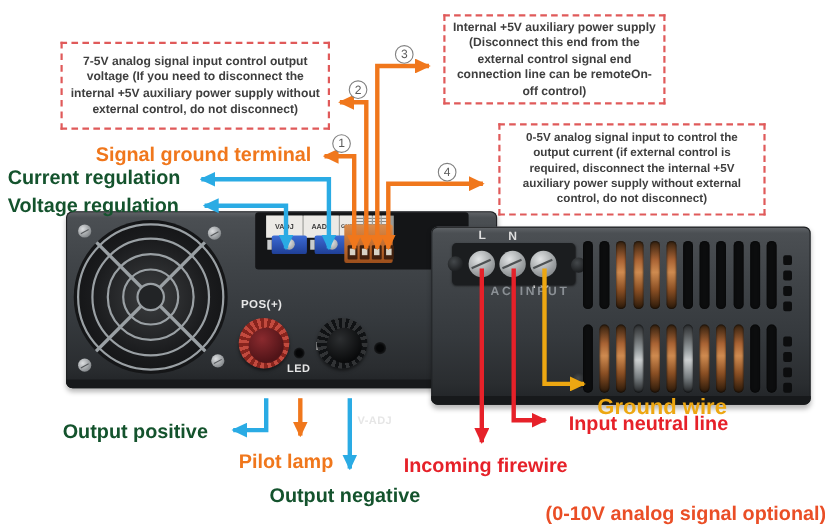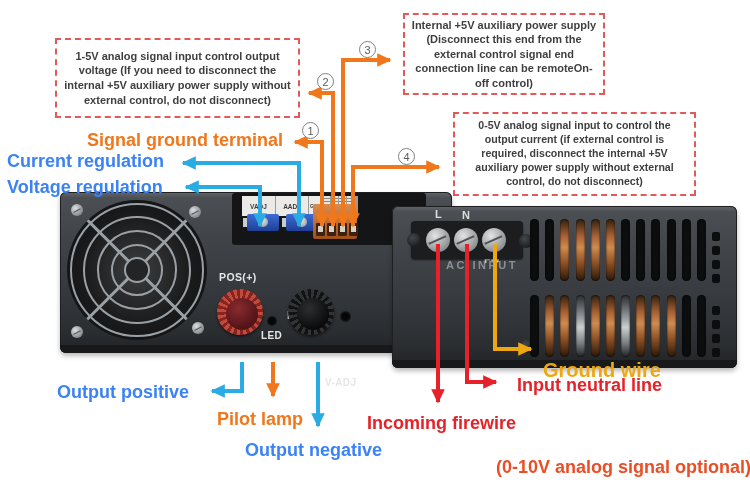--- a/index.html
+++ b/index.html
@@ -9,21 +9,21 @@
   
   .cbox{position:absolute;border:2px dashed #e05a5a;color:#3f3f3f;font-size:11px;
         font-weight:bold;text-align:center;display:flex;align-items:center;justify-content:center;
         line-height:1.32;padding:4px 6px;box-sizing:border-box;background:#fff;}
   #box1{left:55px;top:38px;width:245px;height:80px;}
   #box2{left:403px;top:13px;width:202px;height:82px;}
   #box3{left:453px;top:112px;width:243px;height:84px;font-size:10.6px;}
 
   
   .lbl{position:absolute;font-weight:bold;white-space:nowrap;font-size:18px;}
-  .blue{color:#3b82f6;} .orange{color:#f0771c;} .red{color:#e62129;}
+  .blue{color:#14532d;} .orange{color:#f0771c;} .red{color:#e62129;}
   #lbl-signal{left:83px;top:130px;width:200px;text-align:right;}
   #lbl-current{left:7px;top:151px;}
   #lbl-voltage{left:7px;top:177px;}
   #lbl-outpos{left:57px;top:382px;}
   #lbl-pilot{left:217px;top:409px;}
   #lbl-outneg{left:245px;top:440px;}
   #lbl-fire{left:367px;top:413px;}
   #lbl-neutral{left:517px;top:375px;}
   #lbl-ground{left:543px;top:359px;font-size:20px;color:#eda712;z-index:6;}
   #lbl-optional{left:472px;top:457px;color:#ea4e26;margin-left:24px;}
@@ -108,21 +108,21 @@
   
   #arrows{position:absolute;left:0;top:0;z-index:5;pointer-events:none;}
   .z-top{z-index:8;}
 </style>
 </head>
 <body>
 
 <div id="stage">
 
   <div class="cbox" id="box1">
-    <span>1-5V analog signal input control output voltage (If you need to disconnect the internal +5V auxiliary power supply without external control, do not disconnect)</span>
+    <span>7-5V analog signal input control output voltage (If you need to disconnect the internal +5V auxiliary power supply without external control, do not disconnect)</span>
   </div>
   <div class="cbox" id="box2">
     <span>Internal +5V auxiliary power supply (Disconnect this end from the external control signal end connection line can be remoteOn-off control)</span>
   </div>
   <div class="cbox" id="box3">
     <span>0-5V analog signal input to control the output current (if external control is required, disconnect the internal +5V auxiliary power supply without external control, do not disconnect)</span>
   </div>
 
   <div class="numc" id="num1">1</div>
   <div class="numc" id="num2">2</div>

